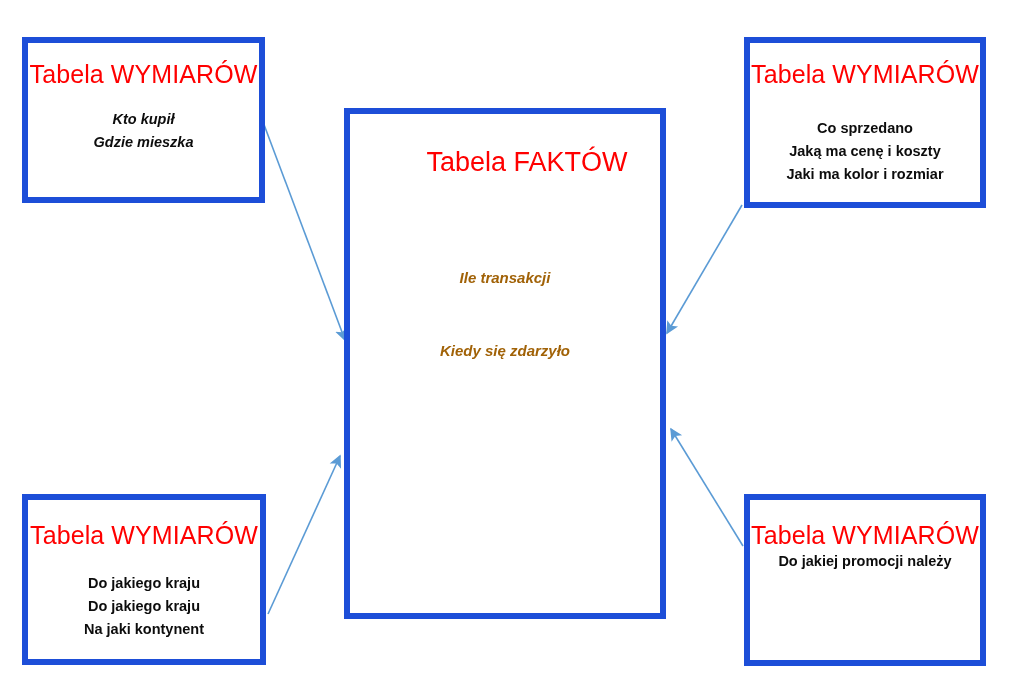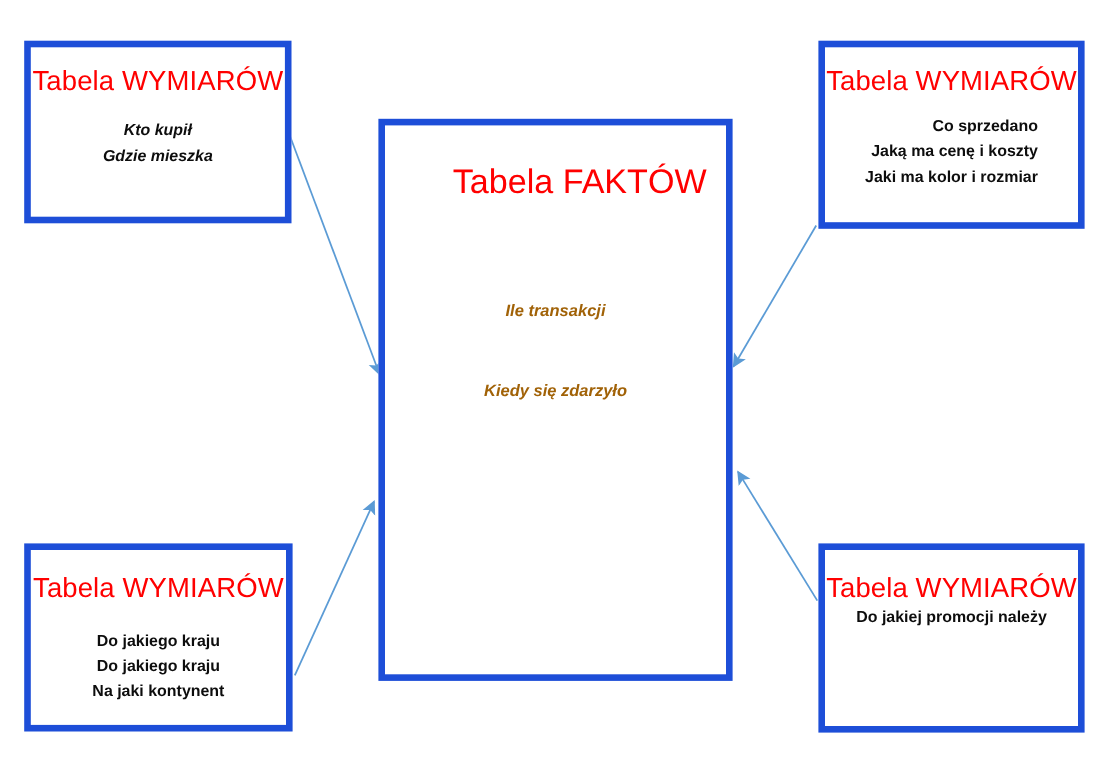--- a/index.html
+++ b/index.html
@@ -61,36 +61,36 @@
   }
 
   #box-top-left   { left: 22px;  top: 37px;  width: 243px; height: 166px; }
   #box-top-right  { left: 744px; top: 37px;  width: 242px; height: 171px; }
   #box-bottom-left{ left: 22px;  top: 494px; width: 244px; height: 171px; }
   #box-bottom-right{left: 744px; top: 494px; width: 242px; height: 172px; }
 
   #box-top-left .box-title    { margin-top: 17px; }
   #box-top-left .box-lines    { margin-top: 19px; font-style: italic; }
   #box-top-right .box-title   { margin-top: 17px; }
-  #box-top-right .box-lines   { margin-top: 15px; align-items: flex-end; }
+  #box-top-right .box-lines   { margin-top: 28px; }
   #box-bottom-left .box-title { margin-top: 21px; }
   #box-bottom-left .box-lines { margin-top: 22px; }
   #box-bottom-right .box-title{ margin-top: 21px; }
   #box-bottom-right .box-lines{ }
 
   
   #box-center {
     left: 344px;
     top: 108px;
     width: 322px;
     height: 511px;
     justify-content: flex-start;
   }
   #box-center .box-title {
-    font-size: 31px;
+    font-size: 27px;
     margin-top: 33px;
     margin-left: 44px;
   }
   #box-center .fact-line {
     color: #a16207;
     font-weight: bold;
     font-size: 15px;
     white-space: nowrap;
     font-style: italic;
   }

